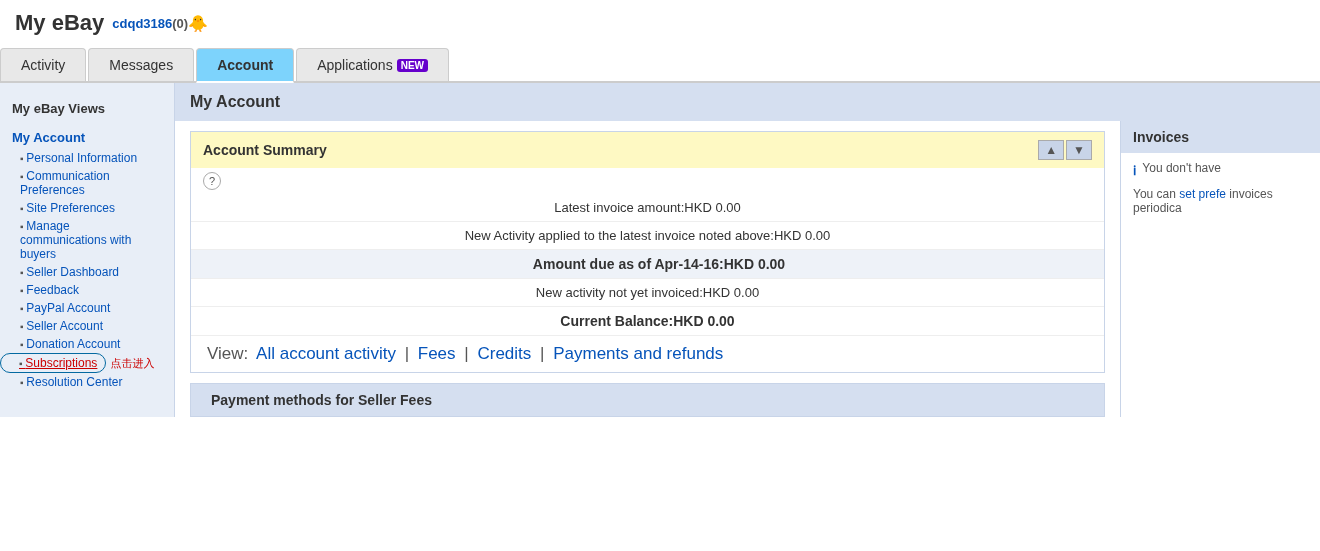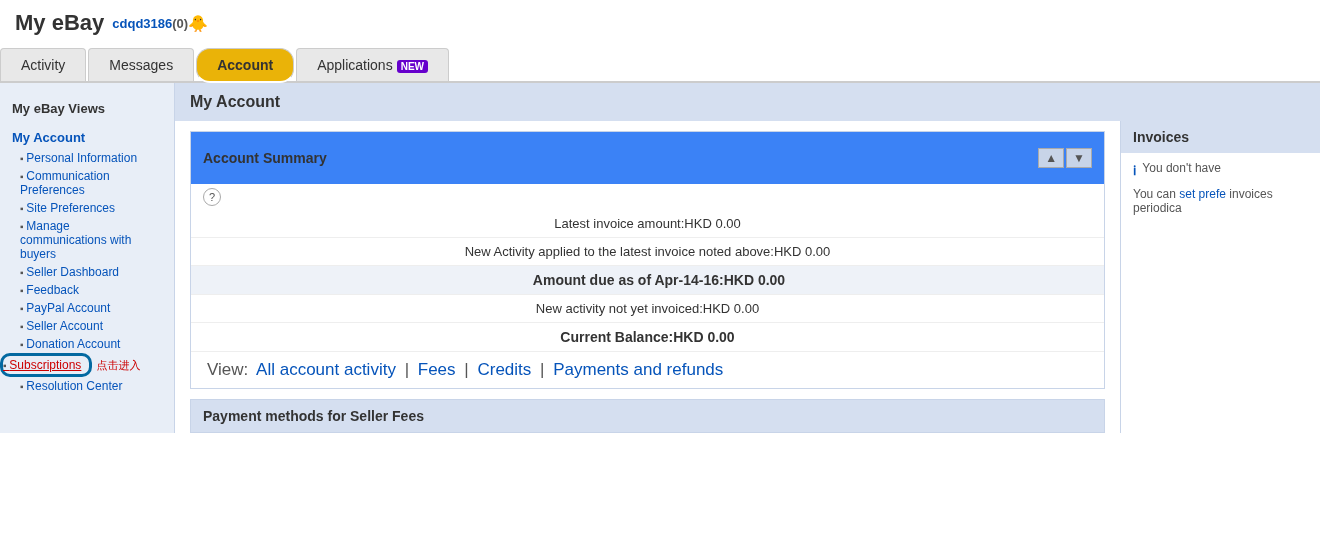--- a/index.html
+++ b/index.html
@@ -9,42 +9,42 @@
     .page-header { padding: 10px 15px 0 15px; }
     .page-title { font-size: 22px; font-weight: bold; color: #333; display: flex; align-items: center; gap: 8px; margin-bottom: 10px; }
     .user-info { font-size: 13px; color: #555; display: flex; align-items: center; gap: 0; }
     .user-link { color: #0654ba; text-decoration: none; }
     .user-score { color: #555; }
     .user-icon { font-size: 16px; }
 
     
     .tabs { display: flex; align-items: flex-end; border-bottom: 2px solid #ccc; padding: 0 0 0 0; margin: 0; }
     .tab { padding: 8px 20px; border: 1px solid #ccc; border-bottom: none; background: #e8e8e8; cursor: pointer; font-size: 14px; color: #333; margin-right: 2px; border-radius: 4px 4px 0 0; text-decoration: none; }
-    .tab.active { background: #eab308; border-bottom: 2px solid #fff; font-weight: bold; color: #333; position: relative; bottom: -2px; z-index: 1; border-radius: 14px; }
+    .tab.active { background: #7dd3fc; border-bottom: 2px solid #fff; font-weight: bold; color: #333; position: relative; bottom: -2px; z-index: 1; }
     .tab-new { background: #6600cc; color: #fff; font-size: 10px; padding: 1px 4px; border-radius: 3px; margin-left: 4px; font-weight: bold; }
-    .tab-applications { display: flex; align-items: flex-end; }
+    .tab-applications { display: flex; align-items: center; }
 
     
     .main-layout { display: flex; }
 
     
     .sidebar { width: 175px; min-width: 175px; background: #e8eef7; border-right: 1px solid #c8d4e8; padding: 10px 0; }
     .sidebar-title { font-size: 13px; font-weight: bold; color: #333; padding: 8px 12px 6px 12px; }
     .sidebar-section-title { font-size: 13px; font-weight: bold; color: #0654ba; padding: 8px 12px 4px 12px; }
     .sidebar-item { display: block; font-size: 12px; color: #0654ba; padding: 2px 20px 2px 20px; text-decoration: none; cursor: pointer; }
     .sidebar-item::before { content: '▪ '; color: #555; font-size: 10px; }
     .sidebar-item.highlighted { color: #cc0000; text-decoration: underline; }
 
     
     .content { flex: 1; padding: 0; }
     .content-header { background: #d5dff0; padding: 10px 15px; font-size: 16px; font-weight: bold; color: #333; }
 
     
     .account-summary-section { margin: 10px 15px; border: 1px solid #c8d4e8; }
-    .account-summary-header { background: #3b82f6; padding: 16px 12px; display: flex; align-items: center; justify-content: space-between; }
+    .account-summary-header { background: #fef9c3; padding: 8px 12px; display: flex; align-items: center; justify-content: space-between; }
     .account-summary-title { font-size: 14px; font-weight: bold; color: #333; }
     .summary-controls { display: flex; gap: 2px; }
     .summary-control-btn { background: #c8d4e8; border: 1px solid #aaa; padding: 2px 6px; cursor: pointer; font-size: 12px; color: #555; }
     .help-icon { background: #fff; border: 1px solid #aaa; border-radius: 50%; width: 18px; height: 18px; display: flex; align-items: center; justify-content: center; font-size: 11px; color: #555; margin: 4px 12px; cursor: pointer; }
 
     
     .summary-row { display: flex; justify-content: center; padding: 6px 12px; border-bottom: 1px solid #eee; font-size: 13px; }
     .summary-row.amount-due { background: #eef2f8; font-weight: bold; font-size: 14px; padding-left: 35px; }
     .summary-row.current-balance { font-weight: bold; font-size: 14px; }
     .summary-row-label { color: #333; }
@@ -58,21 +58,21 @@
     
     .right-panel { width: 200px; min-width: 200px; background: #fff; border-left: 1px solid #c8d4e8; padding: 0; }
     .right-panel-header { background: #d5dff0; padding: 8px 12px; font-size: 14px; font-weight: bold; color: #333; }
     .right-panel-content { padding: 8px 12px; font-size: 12px; color: #555; }
     .info-box { display: flex; gap: 6px; margin-bottom: 8px; }
     .info-icon { color: #0654ba; font-weight: bold; font-size: 13px; }
     .set-prefs-link { color: #0654ba; text-decoration: none; }
 
     
     .payment-section { margin: 10px 15px 0 15px; border: 1px solid #c8d4e8; }
-    .payment-section-header { background: #d5dff0; padding: 8px 12px; font-size: 14px; font-weight: bold; color: #333; }
+    .payment-section-header { background: #d5dff0; padding: 8px 20px; font-size: 14px; font-weight: bold; color: #333; }
 
     
     .content-row { display: flex; }
     .content-main { flex: 1; }
 
     
     .annotation { color: #cc0000; font-size: 12px; }
   </style>
 </head>
 <body>
@@ -107,21 +107,21 @@
     <a class="sidebar-item">Personal Information</a>
     <a class="sidebar-item">Communication Preferences</a>
     <a class="sidebar-item">Site Preferences</a>
     <a class="sidebar-item">Manage communications with buyers</a>
     <a class="sidebar-item">Seller Dashboard</a>
     <a class="sidebar-item">Feedback</a>
     <a class="sidebar-item">PayPal Account</a>
     <a class="sidebar-item">Seller Account</a>
     <a class="sidebar-item">Donation Account</a>
     <div style="position:relative; display:flex; align-items:center;">
-      <a class="sidebar-item highlighted" style="border: 3px solid #0369a1; border-radius: 10px; padding: 2px 8px 2px 0;">Subscriptions</a>
+      <a class="sidebar-item highlighted" style="border: 1px solid #0369a1; border-radius: 10px; padding: 2px 8px 2px 18px;">Subscriptions</a>
       <span class="annotation" style="margin-left:4px; font-size:11px;">点击进入</span>
     </div>
     <a class="sidebar-item">Resolution Center</a>
   </div>
 
   <div class="content">
     <div class="content-header">My Account</div>
 
     <div class="content-row">
       <div class="content-main">

